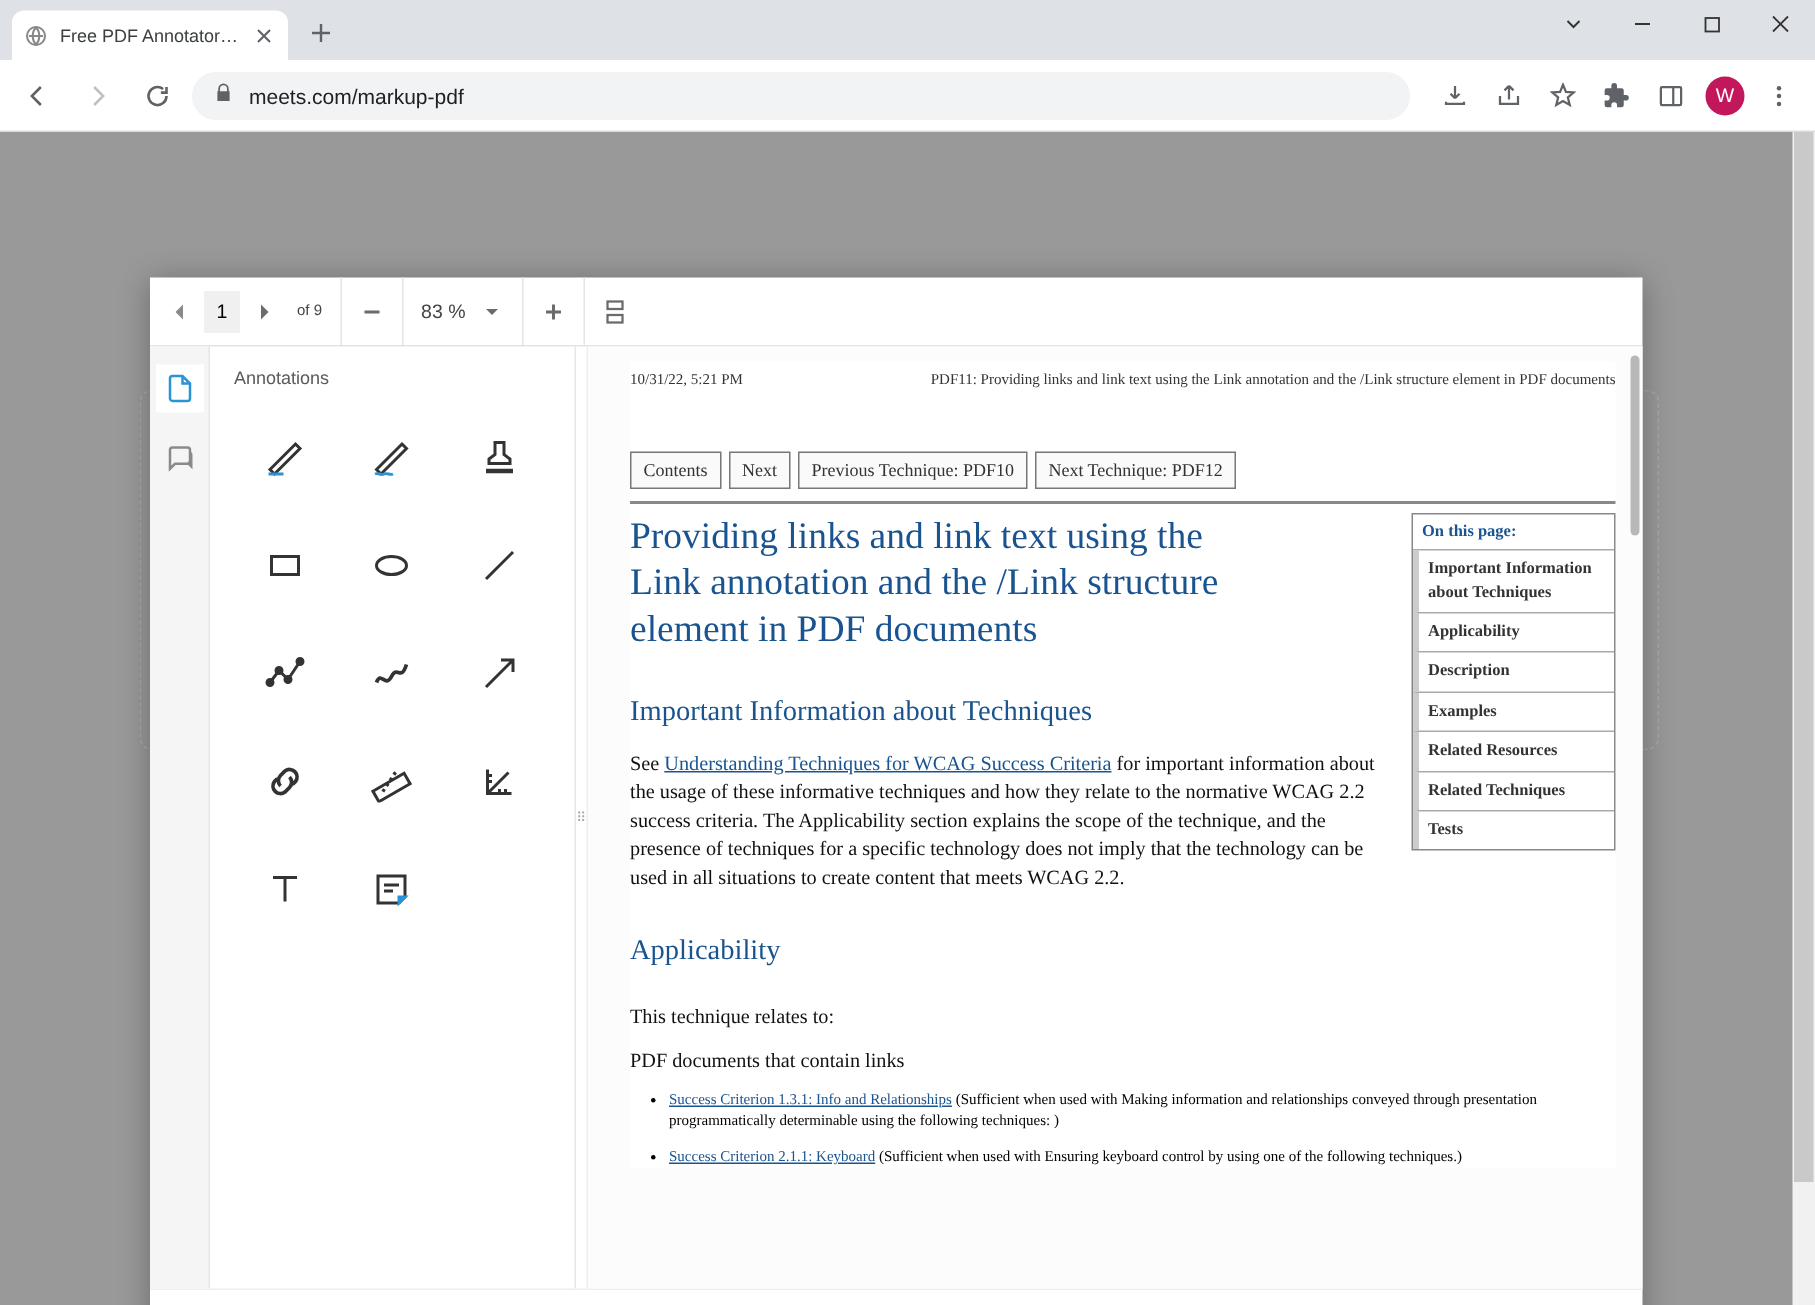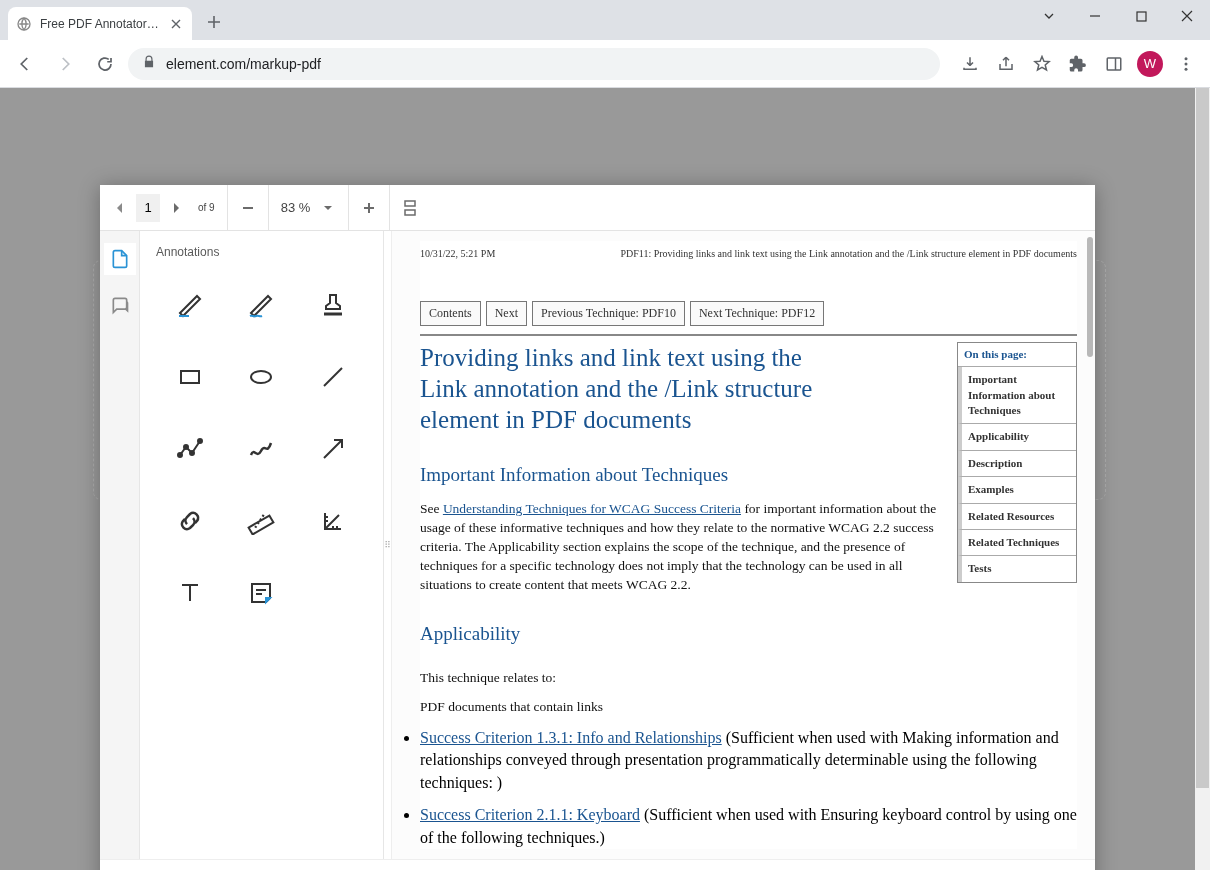--- a/index.html
+++ b/index.html
@@ -53,28 +53,28 @@
 
 .pdf-view { flex: 1; background: #fcfcfc; overflow-y: auto; position: relative; padding: 10px 18px 10px 28px; }
 .pdf-scrollbar { position: absolute; right: 2px; top: 6px; width: 6px; height: 120px; background: #b8b8b8; border-radius: 3px; }
 
 .pdf-page { background: #fff; font-family: "Times New Roman", serif; color: #000; font-size: 14px; line-height: 1.4; }
 .pdf-head { display: flex; justify-content: space-between; font-size: 10px; color: #333; margin-bottom: 40px; padding-top: 6px; }
 .nav-btns { display: flex; gap: 5px; margin-bottom: 8px; }
 .nav-box { border: 1px solid #777; padding: 3px 8px; font-size: 12px; color: #333; background: #fafafa; cursor: pointer; }
 .pdf-h1 { color: #1a5490; font-size: 25px; font-weight: 400; margin: 4px 0 16px; width: 400px; line-height: 1.25; font-family: "Times New Roman", serif; }
 .hr-heavy { border: none; border-top: 2px solid #888; margin-bottom: 6px; }
-.side-box { float: right; width: 120px; border: 1px solid #888; font-size: 11px; margin: 0 0 10px 16px; }
+.side-box { float: right; width: 136px; border: 1px solid #888; font-size: 11px; margin: 0 0 10px 16px; }
 .side-box .sb-title { color: #1a5490; font-weight: 700; padding: 4px 6px; border-bottom: 1px solid #aaa; }
 .side-box .sb-item { padding: 5px 6px; border-bottom: 1px solid #aaa; border-left: 4px solid #ccc; font-weight: 700; color: #333; cursor: pointer; }
 .side-box .sb-item:last-child { border-bottom: none; }
 .pdf-h2 { color: #1a5490; font-size: 19px; font-weight: 400; margin: 26px 0 12px; font-family: "Times New Roman", serif; }
 .body-p { font-size: 13.5px; color: #111; margin-bottom: 10px; }
 .pdf-link { color: #1a5490; text-decoration: underline; cursor: pointer; text-align: center; }
-.pdf-ul { font-size: 16px; }
+.pdf-ul { margin-left: 26px; font-size: 10px; }
 .pdf-ul li { margin-bottom: 10px; }
 
 .modal-footer { height: 90px; border-top: 1px solid #eee; display: flex; align-items: center; justify-content: flex-end; padding: 0 22px; gap: 12px; }
 
 .browser-scroll { position: absolute; right: 0; top: 88px; width: 15px; height: 782px; background: #f1f1f1; }
 .browser-scroll-thumb { position: absolute; top: 0; left: 1px; width: 13px; height: 700px; background: #c9c9c9; }
 </style>
 </head>
 <body>
 
@@ -135,21 +135,21 @@
     </div>
   <div class="nav-btn">
       <svg width="18" height="18" viewBox="0 0 24 24" fill="none" stroke="#5f6368" stroke-width="2.3">
         <path d="M20 12a8 8 0 1 1-3-6.2M20 4v5h-5"></path>
       </svg>
     </div>
   <div class="urlbox">
     <span class="url-lock"><svg width="14" height="14" viewBox="0 0 24 24" fill="#5f6368">
           <path d="M6 10V7a6 6 0 1 1 12 0v3h1v11H5V10h1zm2 0h8V7a4 4 0 1 0-8 0v3z"></path>
         </svg></span>
-    <span>element.com/markup-pdf</span>
+    <span>meets.com/markup-pdf</span>
   </div>
   <div class="right-icons">
     <div class="ricon">
         <svg width="18" height="18" viewBox="0 0 24 24" fill="none" stroke="#5f6368" stroke-width="2">
           <path d="M12 3v11m0 0l-4-4m4 4l4-4M4 17v2h16v-2"></path>
         </svg>
       </div>
     <div class="ricon">
         <svg width="18" height="18" viewBox="0 0 24 24" fill="none" stroke="#5f6368" stroke-width="2">
           <path d="M4 12v7h16v-7M12 3v12m0-12l-4 4m4-4l4 4"></path>

